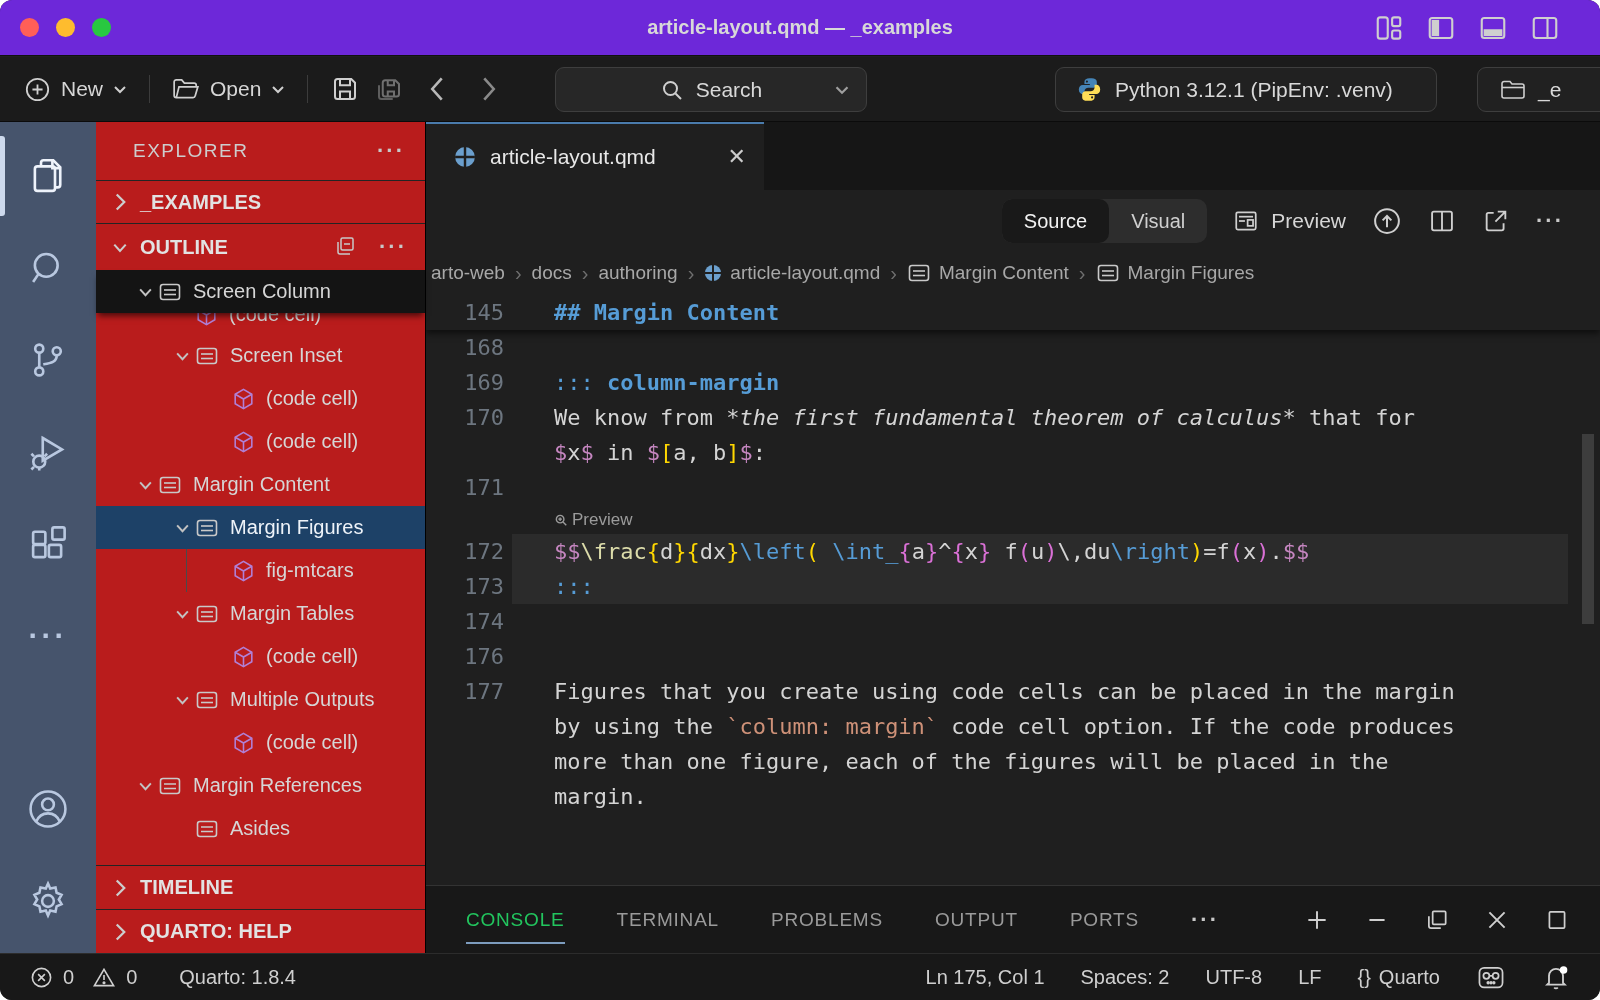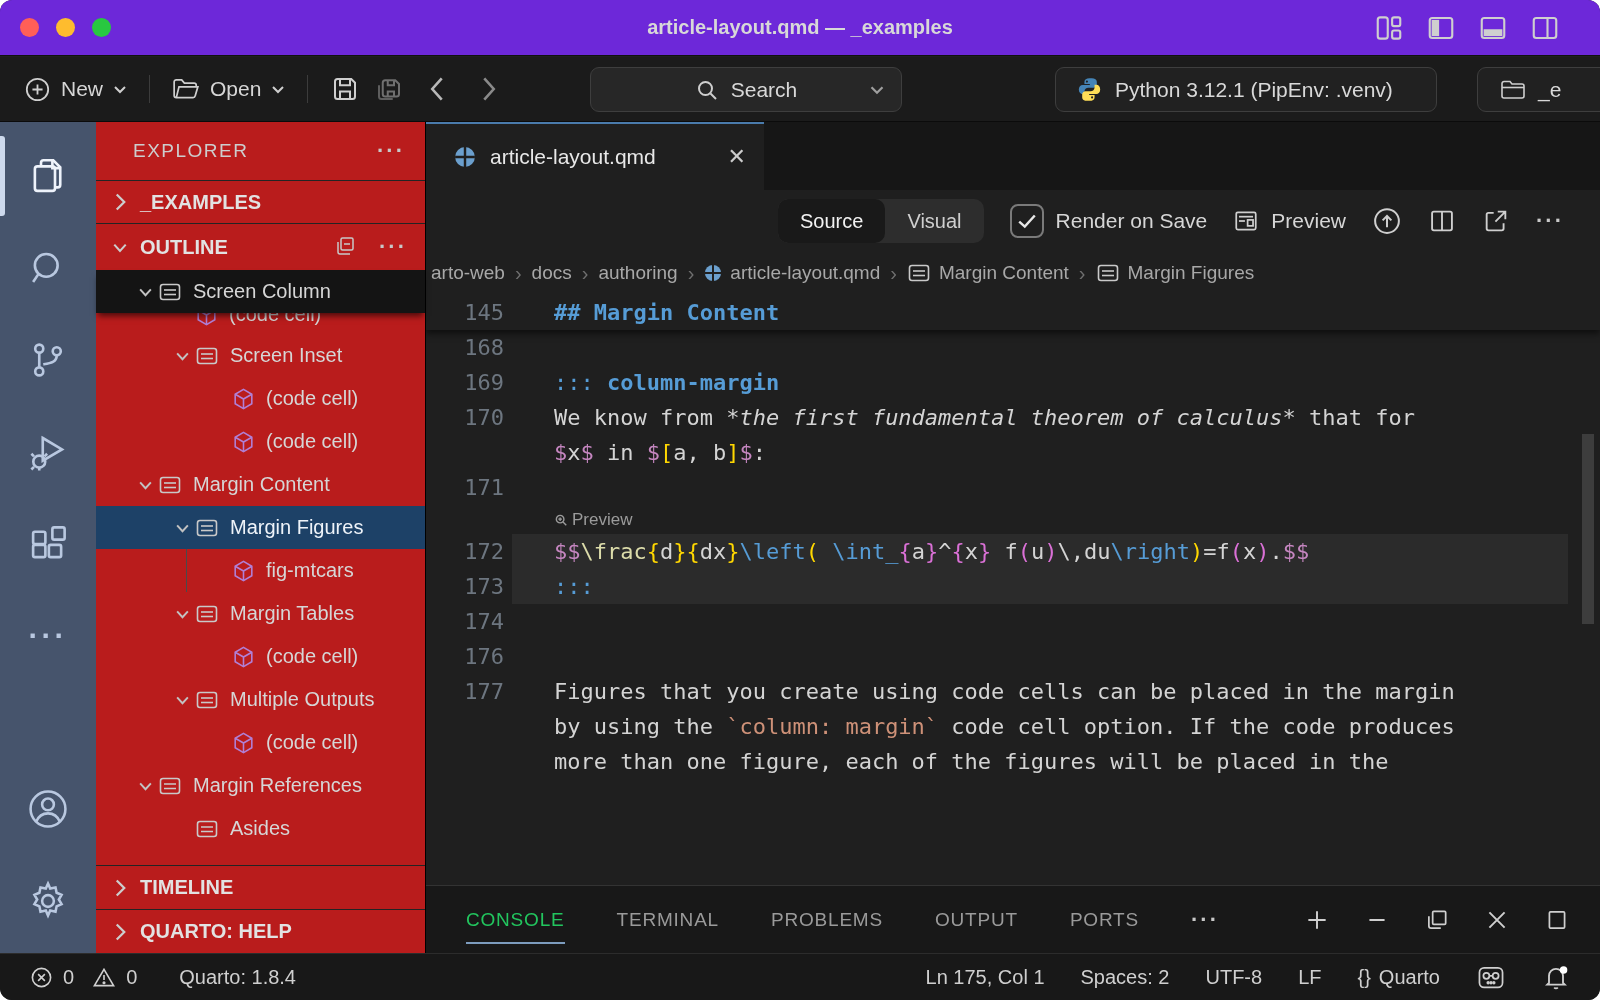--- a/index.html
+++ b/index.html
@@ -15,21 +15,21 @@
   .tb-icons { position:absolute; right:40px; top:0; height:56px; display:flex; align-items:center; gap:22px; color:#cfcfcf; }
 
   
   .toolbar { position:absolute; left:0; top:57px; width:100%; height:65px; background:#1b1b1b; border-bottom:1px solid #0b0b0b; }
   .tool-left { position:absolute; left:24px; top:0; height:64px; display:flex; align-items:center; gap:14px; color:#d4d4d4; }
   .tool-btn { display:flex; align-items:center; gap:10px; font-size:21px; color:#d6d6d6; cursor:default; }
   .tool-sep { width:1px; height:28px; background:#3c3c3c; margin:0 8px; }
   .dim { color:#707070; }
   .nav-chev { font-size:26px; color:#b8b8b8; padding:0 10px; }
   .pill { position:absolute; top:10px; height:45px; background:#272727; border:1px solid #3e3e3e; border-radius:9px; display:flex; align-items:center; color:#d9d9d9; font-size:21px; }
-  .search-pill { left:590px; width:312px; justify-content:center; gap:12px; }
+  .search-pill { left:555px; width:312px; justify-content:center; gap:12px; }
   .search-pill .chev { position:absolute; right:16px; }
   .py-pill { left:1055px; width:382px; background:#212121; gap:12px; padding-left:20px; }
   .proj-pill { left:1477px; width:160px; background:#212121; gap:12px; padding-left:22px; }
 
   
   .workbench { position:absolute; left:0; top:122px; width:1600px; height:831px; display:flex; }
 
   
   .activitybar { width:96px; background:#46546c; position:relative; display:flex; flex-direction:column; align-items:center; padding-top:8px; }
   .act-slot { width:96px; height:92px; display:flex; align-items:center; justify-content:center; color:#b9c8e0; position:relative; }
@@ -520,28 +520,20 @@
           <span class="close">✕</span>
         </div>
       </div>
 
       <div class="ed-toolbar">
         <div class="seg">
           <span class="opt on">Source</span>
           <span class="opt">Visual</span>
         </div>
         <div class="ed-tb-item">
-          <span class="chkbox">
-              <svg width="20" height="16" viewBox="0 0 18 14">
-                <path d="M2 7.5 L7 12 L16 2" fill="none" stroke="#e8e8e8" stroke-width="2.2"></path>
-              </svg>
-            </span>
-          <span>Render on Save</span>
-        </div>
-        <div class="ed-tb-item">
           <svg width="26" height="26" viewBox="0 0 24 24" fill="none" stroke="#cfcfcf" stroke-width="1.6">
               <rect x="3" y="4" width="18" height="16" rx="1.5"></rect>
               <line x1="5.5" y1="8" x2="18.5" y2="8"></line>
               <line x1="5.5" y1="12" x2="11" y2="12"></line>
               <rect x="13.5" y="11" width="5" height="5.5"></rect>
             </svg>
           <span>Preview</span>
         </div>
         <span>
             <svg width="30" height="30" viewBox="0 0 24 24" fill="none" stroke="#cfcfcf" stroke-width="1.6">
@@ -665,20 +657,24 @@
               <span class="ln">177</span>
               <span class="code-text"><span class="c-text">Figures that you create using code cells can be placed in the margin</span></span>
             </div>
             <div class="code-row">
               <span class="ln"></span>
               <span class="code-text"><span class="c-text">by using the </span><span class="c-orange">`column: margin`</span><span class="c-text"> code cell option. If the code produces</span></span>
             </div>
             <div class="code-row">
               <span class="ln"></span>
               <span class="code-text"><span class="c-text">more than one figure, each of the figures will be placed in the</span></span>
+            </div>
+            <div class="code-row">
+              <span class="ln"></span>
+              <span class="code-text"><span class="c-text">margin.</span></span>
             </div>
           </div>
         <div class="scroll-thumb"></div>
       </div>
 
       <div class="panel">
         <div class="ptab active">CONSOLE</div>
         <div class="ptab">TERMINAL</div>
         <div class="ptab">PROBLEMS</div>
         <div class="ptab">OUTPUT</div>

